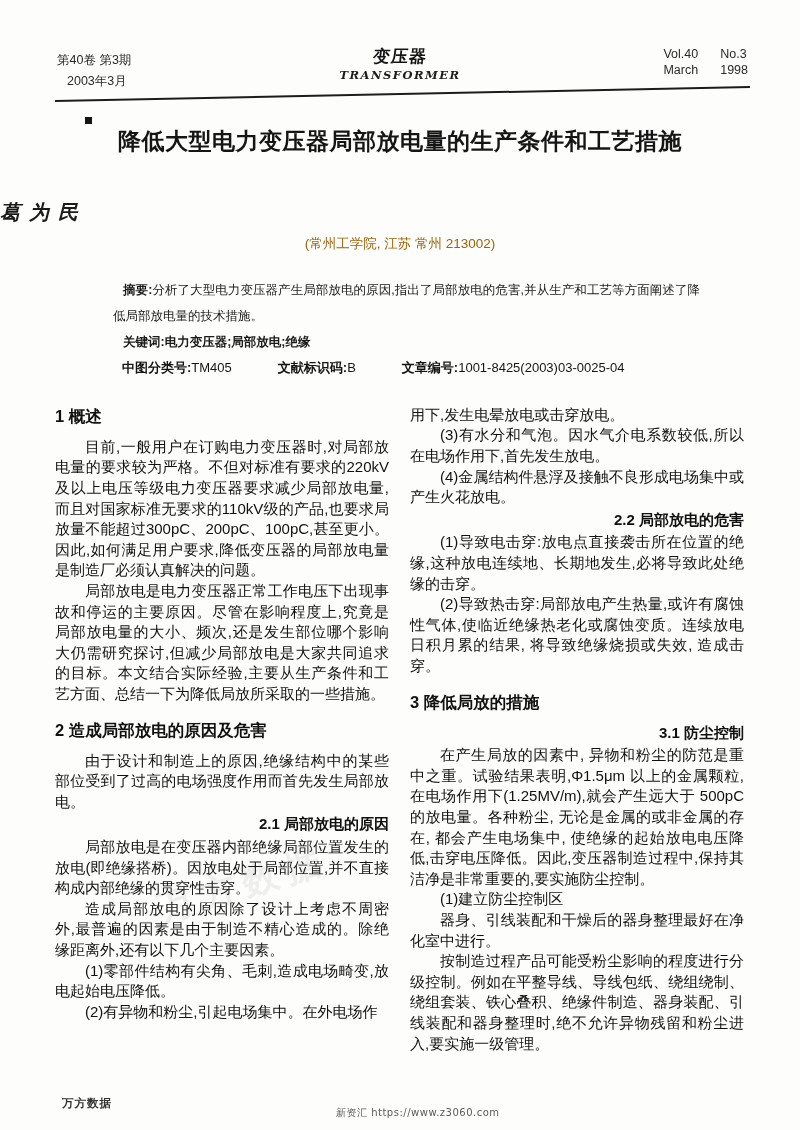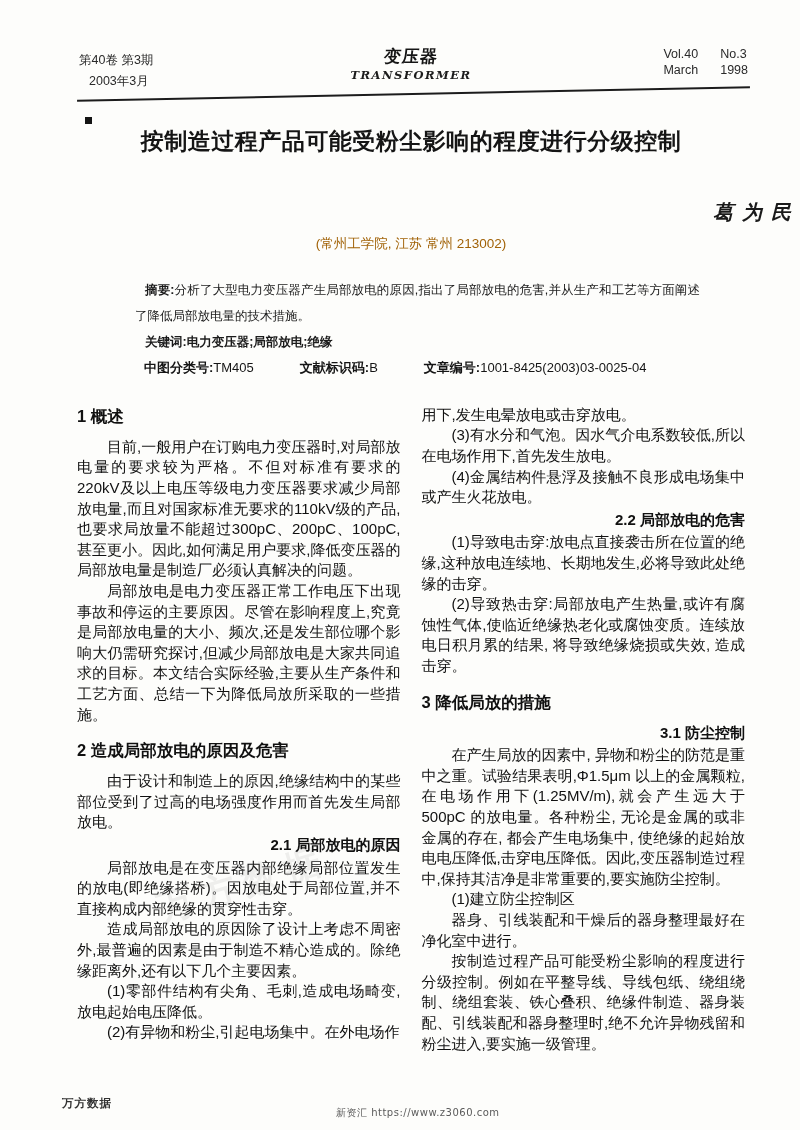--- a/index.html
+++ b/index.html
@@ -4,21 +4,21 @@
 <style>
   html,body{margin:0;padding:0;}
   body{
     width:800px;height:1130px;
     background:#fdfdfb;
     font-family:"Liberation Sans",sans-serif;
     color:#151515;
     position:relative;
     overflow:hidden;
   }
-  .page{position:absolute;inset:0;padding-left:22px;}
+  .page{position:absolute;inset:0;}
 
   
   .header{position:relative;height:100px;}
   .issue-info{
     position:absolute;left:57px;top:50px;
     font-size:12.5px;line-height:1.65;color:#2a2a2a;
   }
   .issue-info .l2{padding-left:10px;}
   .journal-logo{
     position:absolute;left:0;right:0;top:45px;text-align:center;
@@ -46,21 +46,21 @@
     position:absolute;left:85px;top:117px;width:7px;height:7px;background:#141414;
   }
 
   
   .article-title{
     margin:27px 58px 0;text-align:center;
     font-size:23px;font-weight:bold;letter-spacing:0.5px;
     line-height:1.3;
   }
   .author-name{
-    margin-top:42px;text-align:right;
+    margin-top:42px;text-align:left;
     font-family:"DejaVu Serif",serif;font-style:italic;font-weight:bold;
     font-size:20px;letter-spacing:9px;color:#1a1a1a;
   }
   .author-affil{
     margin-top:9px;text-align:center;font-size:13.5px;color:#a16207;
   }
 
   
   .abstract-block{
     margin:24px 100px 0 113px;
@@ -131,21 +131,21 @@
       <span>Vol.40</span>
       <span>No.3</span>
       <span>March</span>
       <span>1998</span>
     </div>
     <div class="header-rule"></div>
   </div>
 
   <div class="scan-dot"></div>
 
-  <div class="article-title">按制造过程产品可能受粉尘影响的程度进行分级控制</div>
+  <div class="article-title">降低大型电力变压器局部放电量的生产条件和工艺措施</div>
 
   <div class="author-name">葛为民</div>
   <div class="author-affil">(常州工学院, 江苏 常州 213002)</div>
 
   <div class="abstract-block">
     <p class="abstract-p"><span class="lab">摘要:</span><span>分析了大型电力变压器产生局部放电的原因,指出了局部放电的危害,并从生产和工艺等方面阐述了降低局部放电量的技术措施。</span></p>
     <p class="kw-line"><span class="lab">关键词:</span><span class="kw-val">电力变压器;局部放电;绝缘</span></p>
   </div>
   <div class="meta-row">
     <span><span class="lab">中图分类号:</span><span>TM405</span></span>

